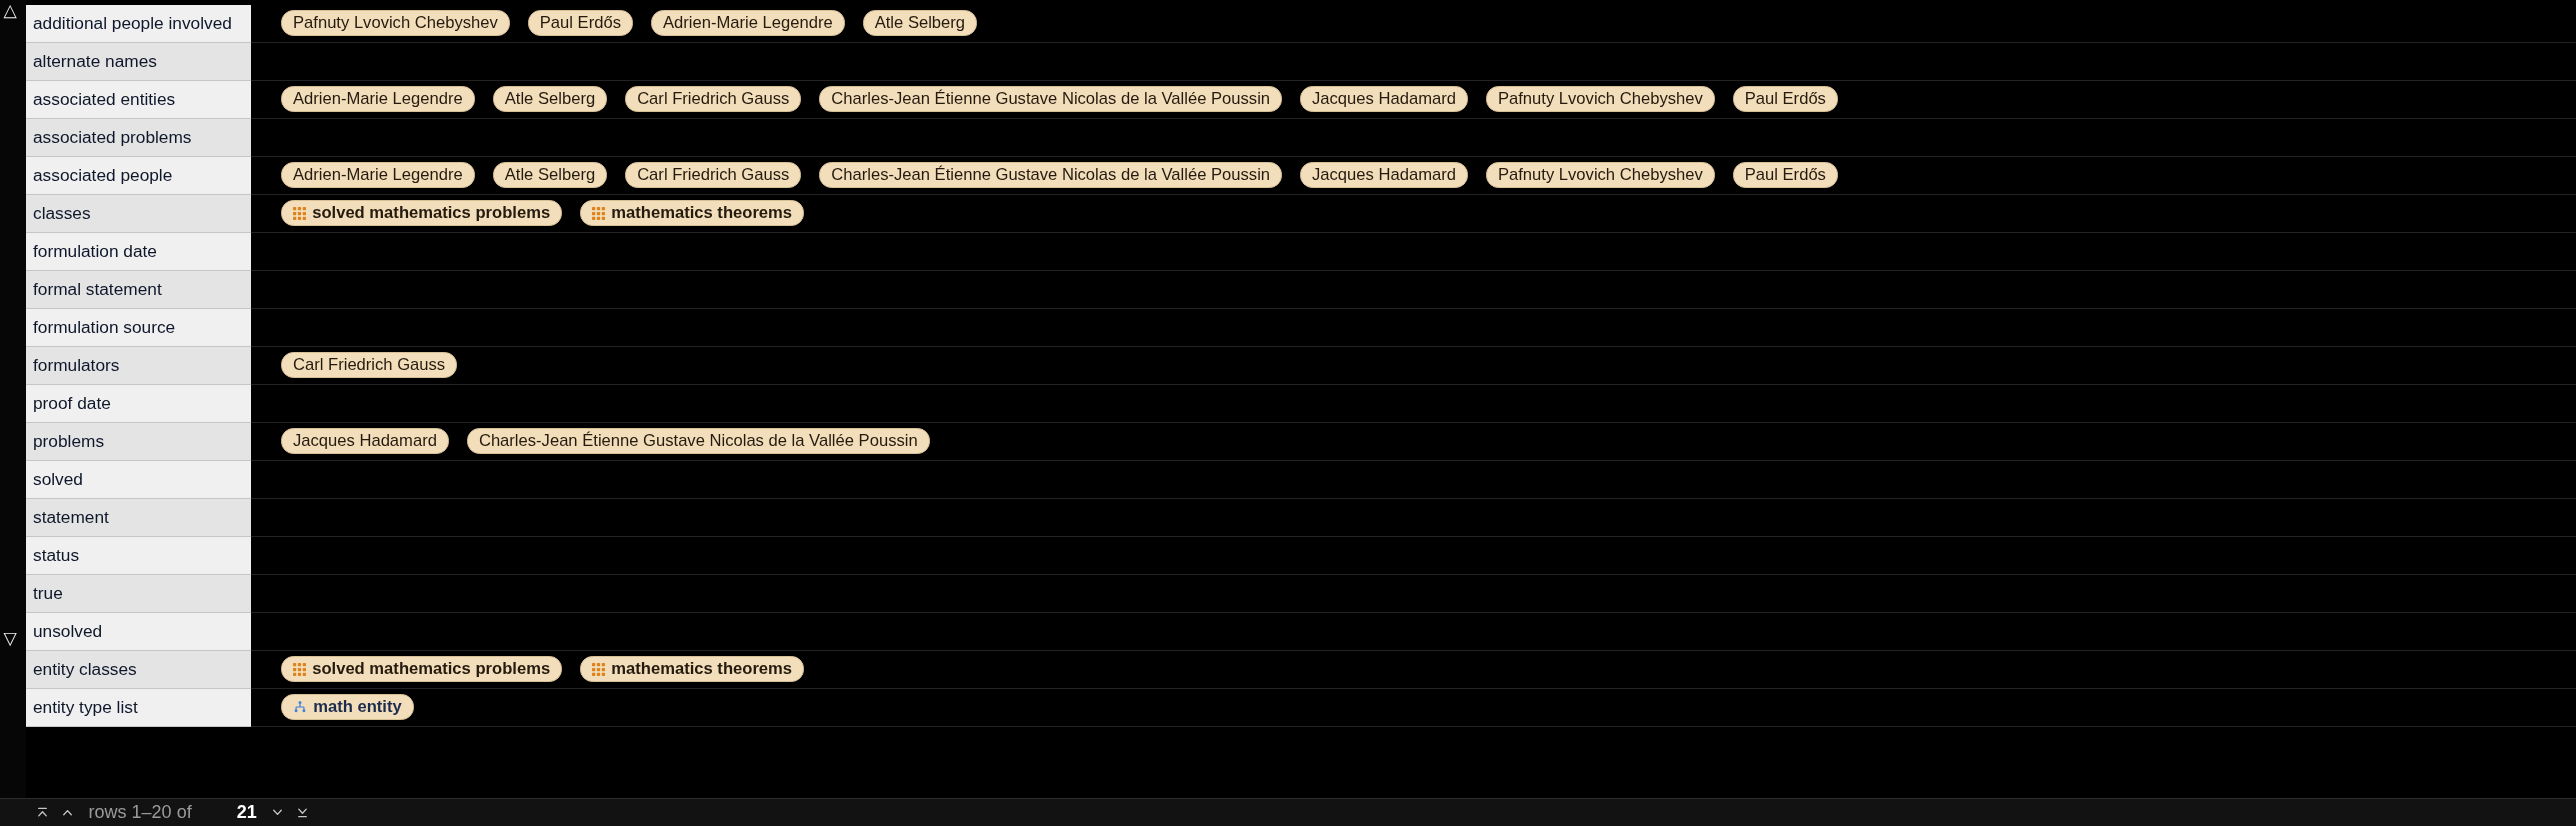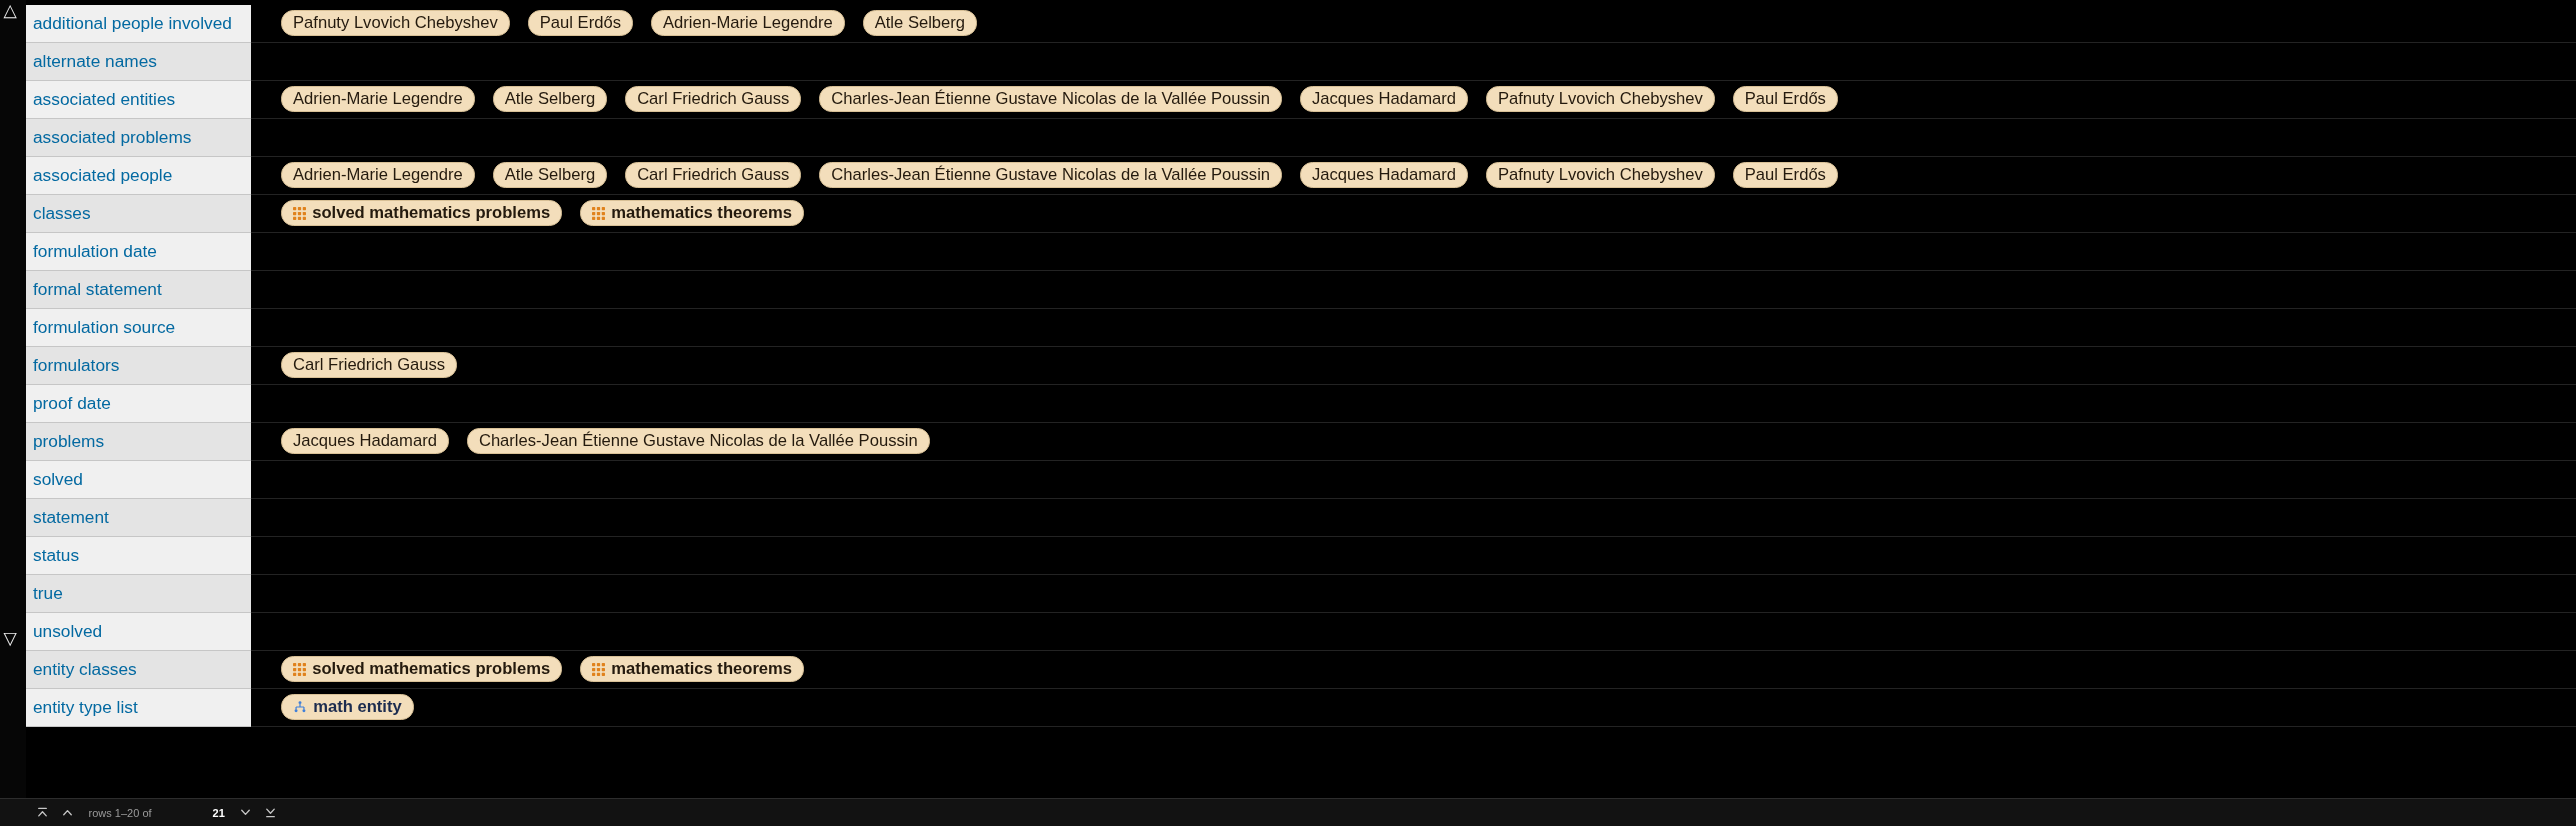--- a/index.html
+++ b/index.html
@@ -17,21 +17,21 @@
   .tri.down { top:630px; }
 
   
   .table { position:absolute; left:26px; top:4.8px; right:0; }
   .row { display:flex; height:38px; }
   .cell { box-sizing:border-box; display:flex; align-items:center; }
   .cell.name {
     flex:0 0 225px; width:225px;
     background:#f0f0f0;
     border-bottom:0.7px solid #c6c6c6;
-    color:#0369a1; font-size:17.3px;
+    color:#0f172a; font-size:17.3px;
     padding-left:7px;
     white-space:nowrap; overflow:hidden;
     cursor:default;
   }
   .row:nth-child(even) .cell.name { background:#e4e4e4; }
   .cell.values {
     flex:1;
     background:#000;
     border-bottom:0.7px solid #232323;
     padding-left:30px;
@@ -58,21 +58,21 @@
   
   .statusbar {
     position:absolute; left:0; right:0; bottom:0; height:28px;
     background:#121212; border-top:0.7px solid #2d2d2d;
     display:flex; align-items:center;
     padding-left:35px; gap:10.4px; box-sizing:border-box;
     z-index:3;
   }
   .nav-ic { display:inline-flex; cursor:pointer; }
   .nav-ic svg { display:block; }
-  .pager { font-size:11px; color:#9b9b9b; display:flex; gap:17px; align-items:center; margin:0 2.8px; }
+  .pager { font-size:18px; color:#9b9b9b; display:flex; gap:1px; align-items:center; margin:0 2.8px; }
   .pager b { color:#fff; font-weight:bold;margin-left:44px; }
 </style>
 </head>
 <body>
 
 <div class="app">
 
   <div class="rail">
     <div class="tri up">△</div>
     <div class="tri down">▽</div>

